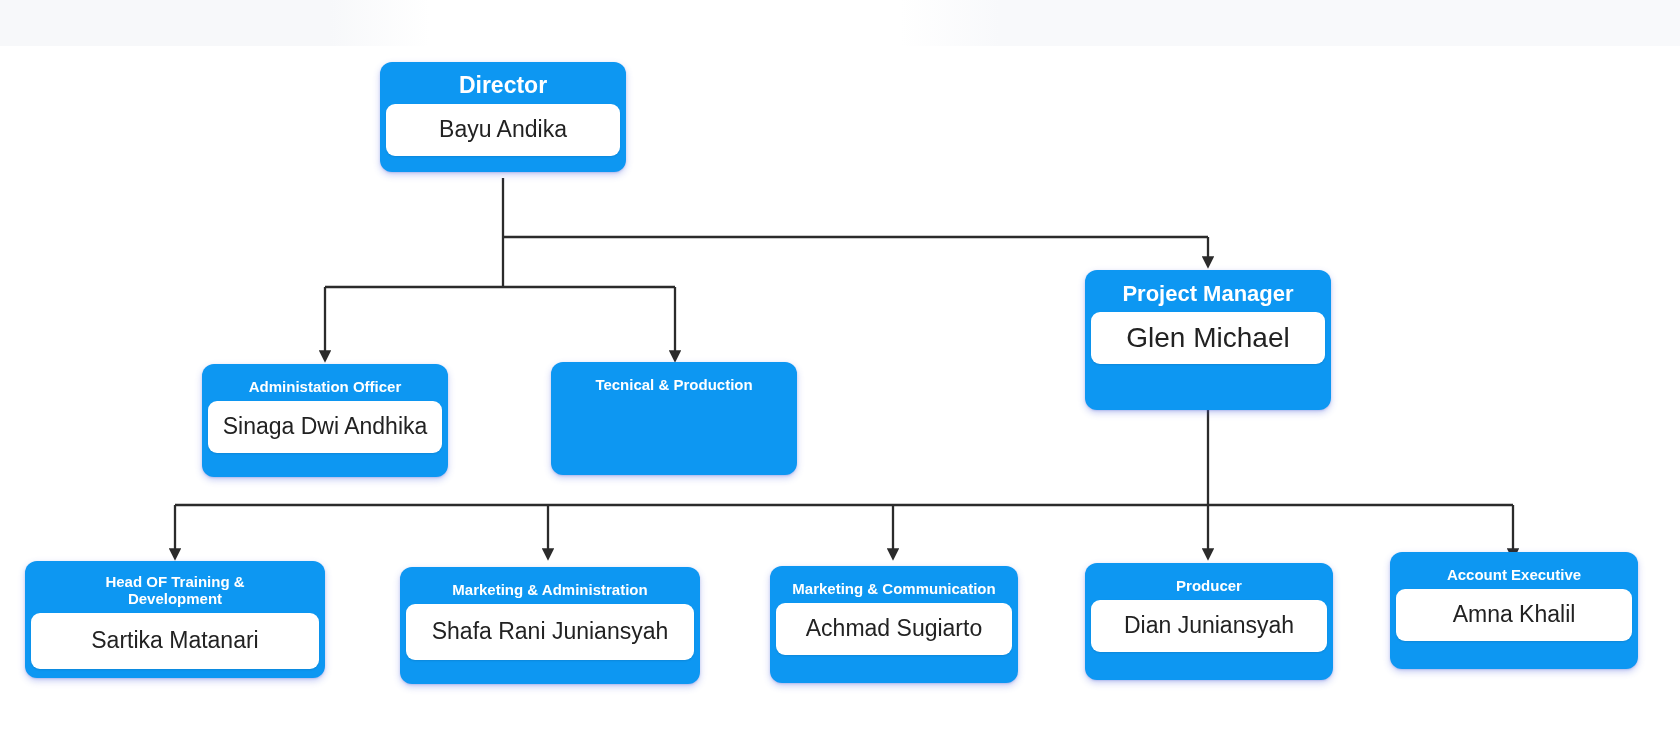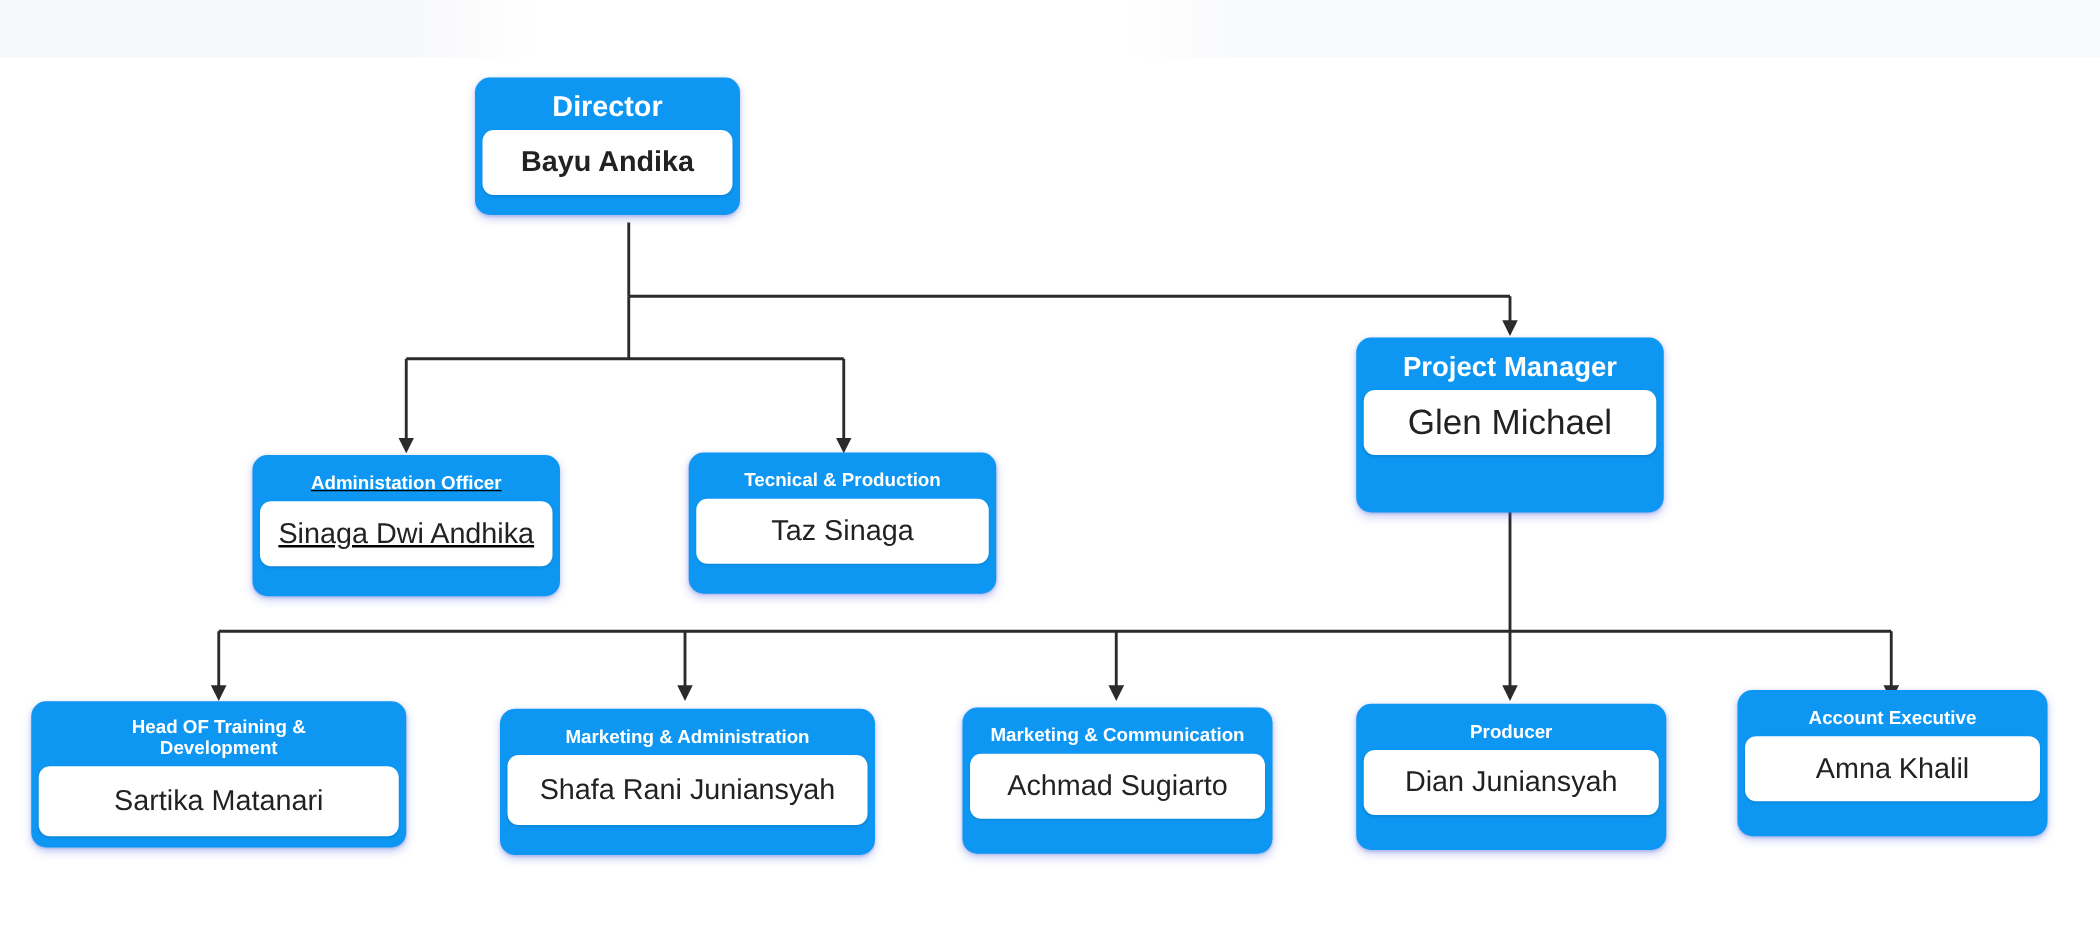--- a/index.html
+++ b/index.html
@@ -70,23 +70,23 @@
     border-radius: 9px;
     text-align: center;
     color: #222222;
     display: flex;
     align-items: center;
     justify-content: center;
     box-shadow: 0 1px 2px rgba(0,0,0,0.10);
   }
 
   
-  .tier-1 { width: 212px; height: 110px; }
+  .tier-1 { width: 246px; height: 110px; }
   .tier-1 .node-title { font-size: 23px; padding-top: 5px; }
-  .tier-1 .node-name-box { height: 52px; font-size: 23px; font-weight: bold; }
+  .tier-1 .node-name-box { height: 52px; font-size: 23px; font-weight: normal; }
 
   .tier-2-pm { width: 246px; height: 140px; }
   .tier-2-pm .node-title { font-size: 22px; padding-top: 6px; }
   .tier-2-pm .node-name-box { height: 52px; font-size: 28px; }
 
   .tier-2 { width: 246px; height: 113px; }
   .tier-2 .node-title { font-size: 15px; padding-top: 9px; }
   .tier-2 .node-name-box { height: 52px; font-size: 23px; }
 
   .tier-3 { width: 300px; height: 117px; }
@@ -142,28 +142,27 @@
   <div class="node tier-1" style="left:380px; top:62px;">
     <div class="node-title">Director</div>
     <div class="node-name-box">Bayu Andika</div>
   </div>
 
   <div class="node tier-2-pm" style="left:1085px; top:270px;">
     <div class="node-title">Project Manager</div>
     <div class="node-name-box">Glen Michael</div>
   </div>
 
-  <div class="node tier-2" style="left:202px; top:364px;text-decoration:underline;">
+  <div class="node tier-2" style="left:202px; top:364px;">
     <div class="node-title">Administation Officer</div>
     <div class="node-name-box">Sinaga Dwi Andhika</div>
   </div>
 
   <div class="node tier-2" style="left:551px; top:362px;">
     <div class="node-title">Tecnical &amp; Production</div>
-    <div class="node-name-box">Taz Sinaga</div>
   </div>
 
   <div class="node tier-3" style="left:25px; top:561px;">
     <div class="node-title two-line">Head OF Training &amp;
 Development</div>
     <div class="node-name-box">Sartika Matanari</div>
   </div>
 
   <div class="node tier-3" style="left:400px; top:567px;">
     <div class="node-title">Marketing &amp; Administration</div>

